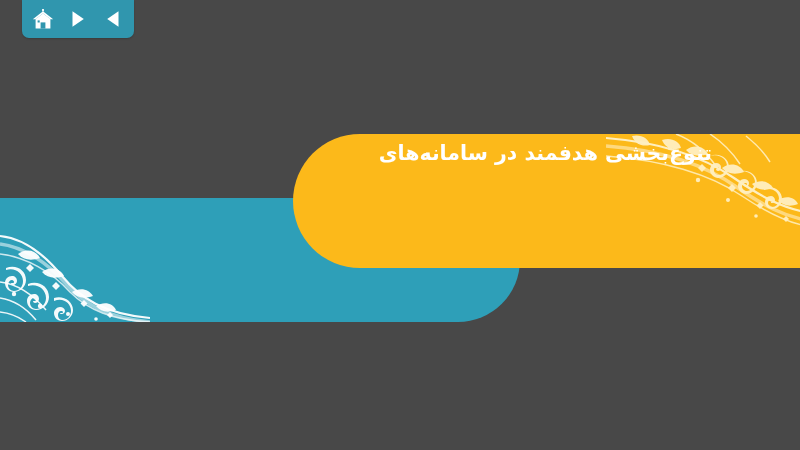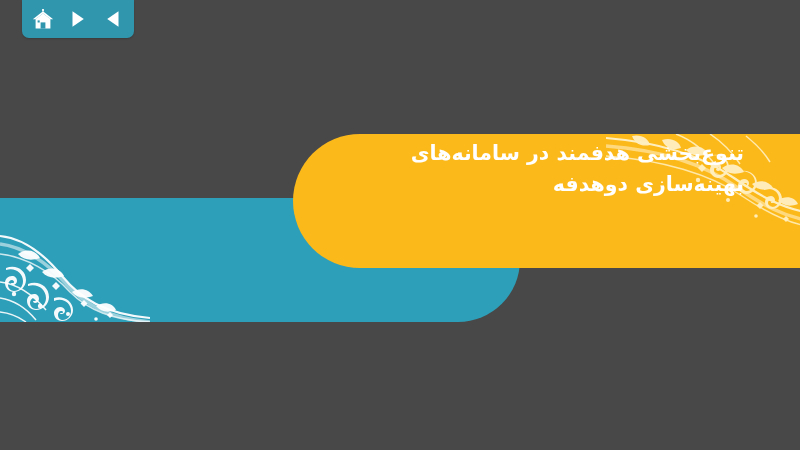--- a/index.html
+++ b/index.html
@@ -91,21 +91,21 @@
   }
 
   
   #title-block {
     position: absolute;
     right: 0;
     top: 138px;
     width: 420px;
     z-index: 30;
     text-align: right;
-    padding-right: 56px;
+    padding-right: 88px;
     box-sizing: border-box;
     direction: rtl;
   }
   .title-line {
     color: #FFFFFF;
     font-weight: bold;
     font-size: 20.5px;
     line-height: 31px;
     white-space: nowrap;
     letter-spacing: 0;
@@ -214,16 +214,15 @@
       <g fill="none" stroke="#FFF4D0" stroke-width="1.5" opacity="0.9">
         <path d="M70,0 c16,6 30,18 40,32"></path>
         <path d="M104,0 c12,8 22,18 30,30"></path>
         <path d="M140,2 c10,8 18,16 24,26"></path>
       </g>
     </svg>
   </div>
 
   <div id="title-block">
     <div class="title-line">تنوع‌بخشی هدفمند در سامانه‌های</div>
-    <div class="title-line">بهینه‌سازی دوهدفه</div>
   </div>
 
 </div>
 
 </body></html>

